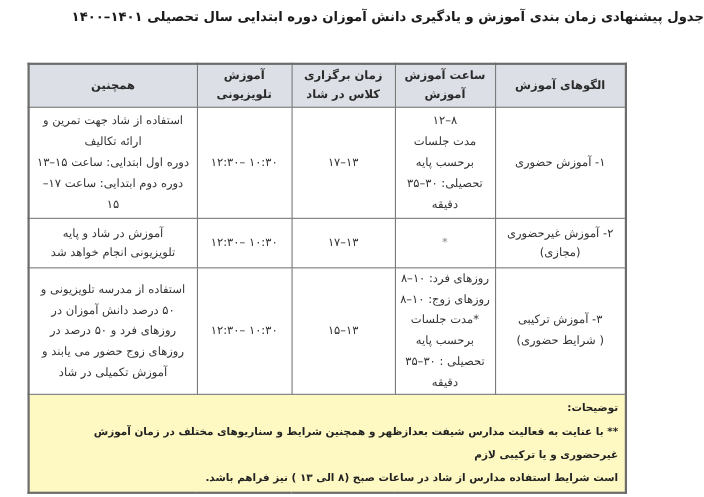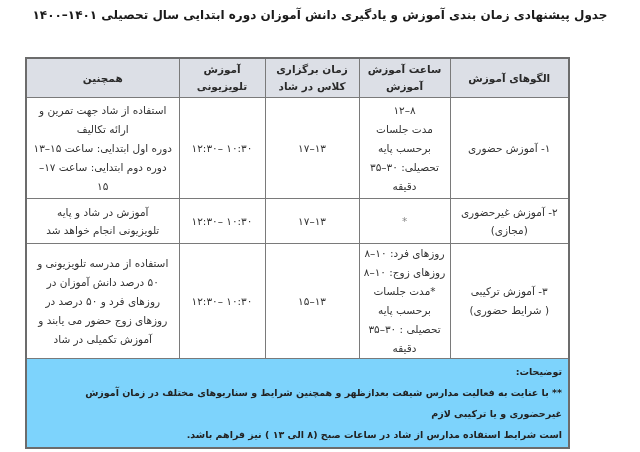--- a/index.html
+++ b/index.html
@@ -13,21 +13,21 @@
   body {
     position: relative;
     font-family: "DejaVu Sans", sans-serif;
     color: #2a2a2a;
   }
   .title {
     position: absolute;
     left: 0;
     top: 8px;
     width: 640px;
-    text-align: center;
+    text-align: right;
     direction: rtl;
     font-weight: bold;
     font-size: 12px;
     color: #1a1a1a;
     letter-spacing: -0.2px;
   }
   .doc-table {
     position: absolute;
     left: 25px;
     top: 57px;
@@ -51,21 +51,21 @@
     font-weight: bold;
     font-size: 10.5px;
     line-height: 17px;
     color: #2a2a2a;
     height: 38px;
   }
   .doc-table tr.r1 td { height: 100px; margin-left: 31px; }
   .doc-table tr.r2 td { height: 44px; line-height: 18px; }
   .doc-table tr.r3 td { height: 113px; }
   .doc-table td.notes-cell {
-    background: #7dd3fc;
+    background: #fef9c3;
     text-align: right;
     font-weight: bold;
     font-size: 9.5px;
     line-height: 21px;
     padding: 2px 6px 2px 6px;
     height: 64px;
     color: #222;
   }
   .col-model { width: 119px; }
   .col-presence { width: 91px; }

